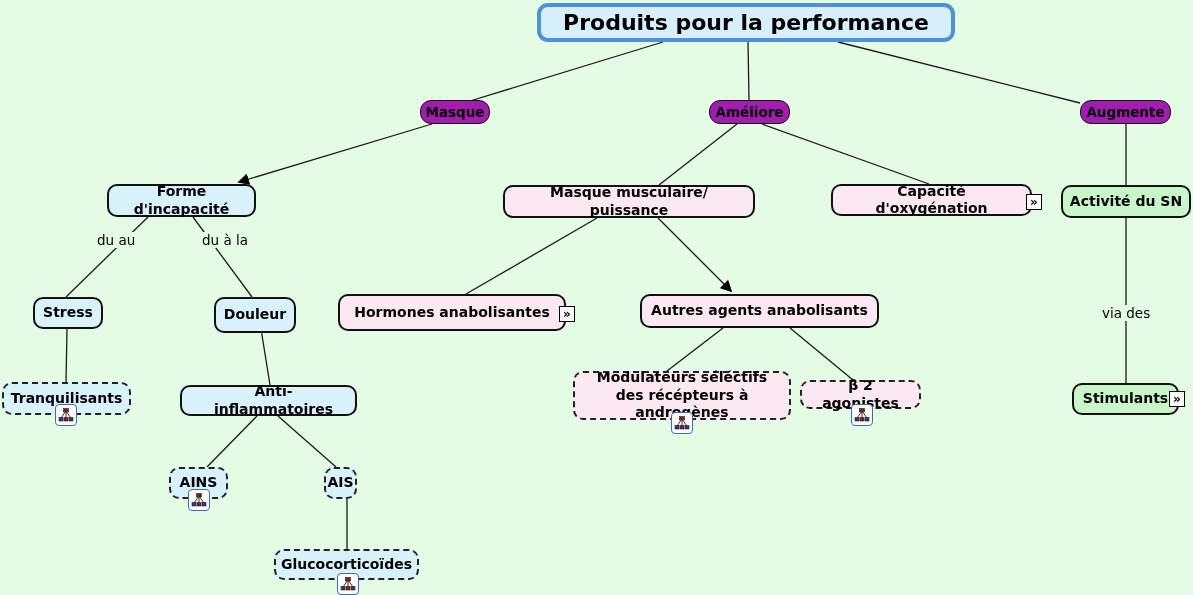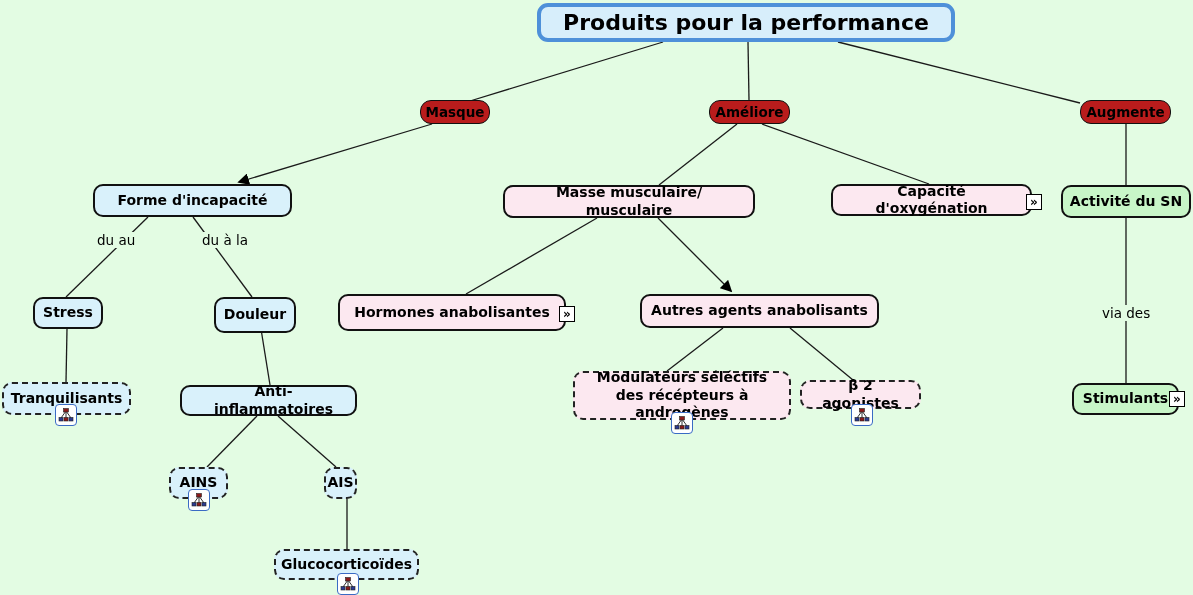--- a/index.html
+++ b/index.html
@@ -6,21 +6,21 @@
   body{font-family:"DejaVu Sans","Liberation Sans",sans-serif;}
   #canvas{position:relative;width:1193px;height:595px;background:#e3fce3;overflow:hidden;}
   #edges{position:absolute;left:0;top:0;width:1193px;height:595px;z-index:1;}
   .node{position:absolute;box-sizing:border-box;display:flex;align-items:center;justify-content:center;
         border:2px solid #111;border-radius:10px;font-weight:bold;font-size:14px;color:#000;
         text-align:center;z-index:2;line-height:1.25;padding:2px 6px;}
   .blue{background:#d9f1fb;}
   .pink{background:#fce8f0;}
   .green{background:#c8f6c8;}
   .dashed{border:2px dashed #222;}
-  .linking{background:#b91c1c;border:1.4px solid #111;border-radius:11px;font-size:13.5px;padding:2px 8px;}
+  .linking{background:#a21caf;border:1.4px solid #111;border-radius:11px;font-size:13.5px;padding:2px 8px;}
   .title-node{background:#d7eefb;border:4px solid #4e90d9;border-radius:11px;font-size:22px;}
   .edge-label{position:absolute;font-size:13.5px;color:#000;background:#e3fce3;padding:0 3px;z-index:2;font-weight:normal;}
   .expand-icon{position:absolute;width:16px;height:16px;background:#fff;border:1.5px solid #000;
                display:flex;align-items:center;justify-content:center;font-size:12px;font-weight:bold;
                z-index:3;line-height:1;box-sizing:border-box;}
   .resource-icon{position:absolute;width:22px;height:22px;z-index:3;background:#fff;border:1.5px solid #3a6bc4;
                  border-radius:4px;box-sizing:border-box;display:flex;align-items:center;justify-content:center;}
 </style>
 </head>
 <body>
@@ -55,22 +55,22 @@
       <line x1="1126" y1="218" x2="1126" y2="383"></line>
     </g>
   </svg>
 
   <div class="node title-node" style="left:537px;top:3px;width:418px;height:39px;">Produits pour la performance</div>
 
   <div class="node linking" style="left:420px;top:100px;width:70px;height:24px;">Masque</div>
   <div class="node linking" style="left:709px;top:100px;width:81px;height:24px;">Améliore</div>
   <div class="node linking" style="left:1080px;top:100px;width:91px;height:24px;">Augmente</div>
 
-  <div class="node blue" style="left:93px;top:184px;width:199px;height:33px;">Forme d'incapacité</div>
-  <div class="node pink" style="left:503px;top:185px;width:252px;height:33px;">Masse musculaire/ musculaire</div>
+  <div class="node blue" style="left:107px;top:184px;width:149px;height:33px;">Forme d'incapacité</div>
+  <div class="node pink" style="left:503px;top:185px;width:252px;height:33px;">Masque musculaire/ puissance</div>
   <div class="node pink" style="left:831px;top:184px;width:201px;height:32px;">Capacité d'oxygénation</div>
   <div class="node green" style="left:1061px;top:185px;width:130px;height:33px;">Activité du SN</div>
 
   <div class="edge-label" style="left:94px;top:232px;">du au</div>
   <div class="edge-label" style="left:199px;top:232px;">du à la</div>
   <div class="edge-label" style="left:1099px;top:305px;">via des</div>
 
   <div class="node blue" style="left:33px;top:297px;width:70px;height:32px;">Stress</div>
   <div class="node blue" style="left:214px;top:297px;width:82px;height:36px;">Douleur</div>
   <div class="node pink" style="left:338px;top:294px;width:228px;height:37px;">Hormones anabolisantes</div>

